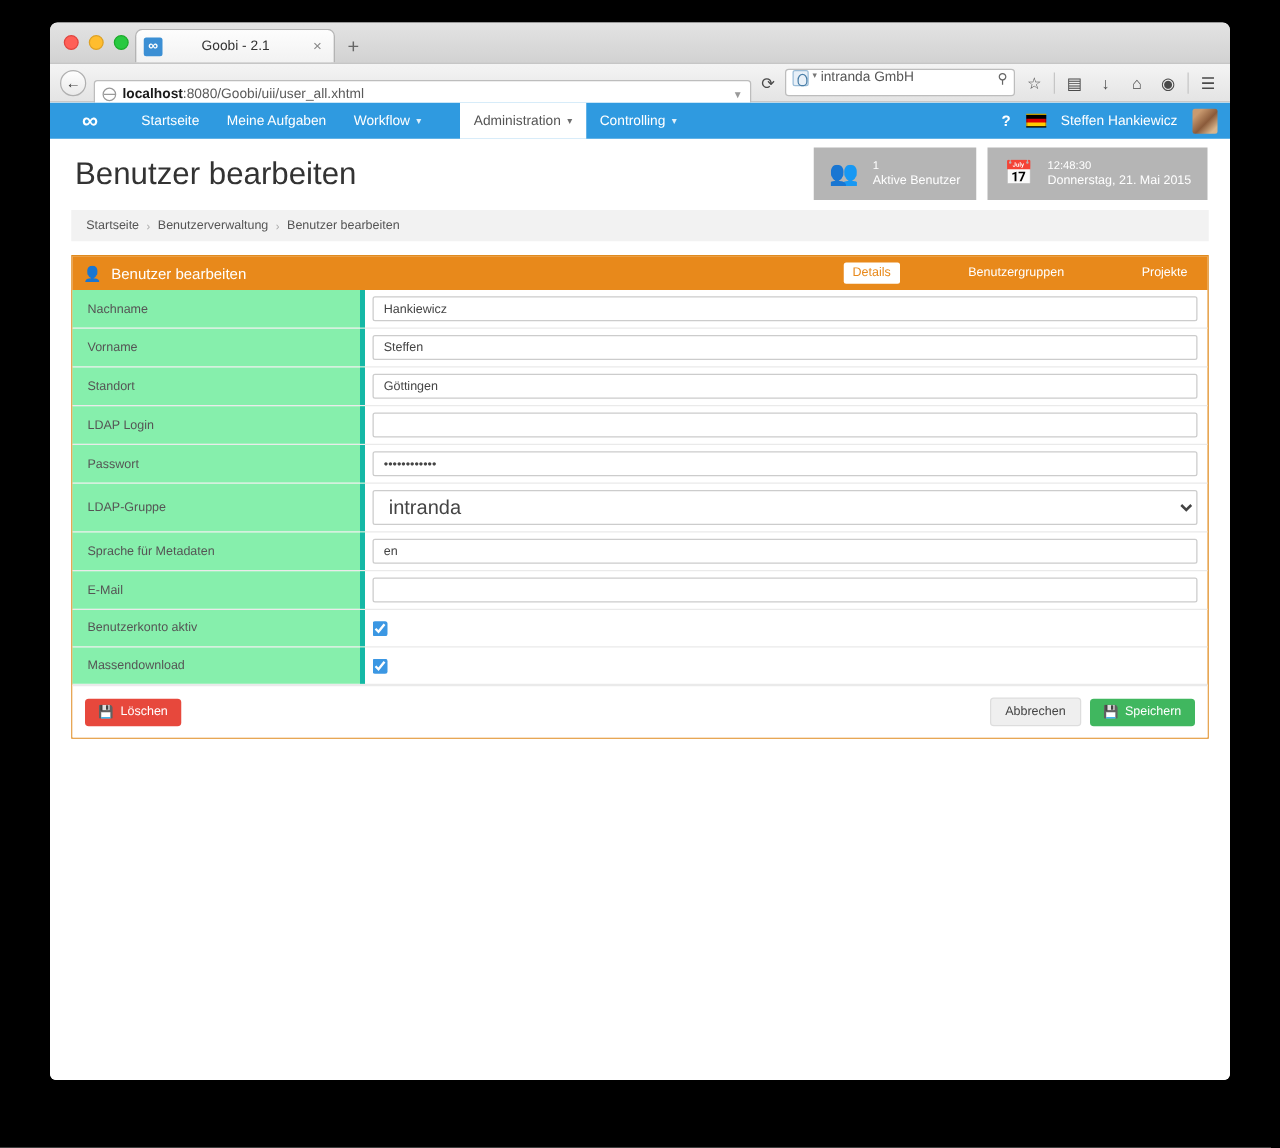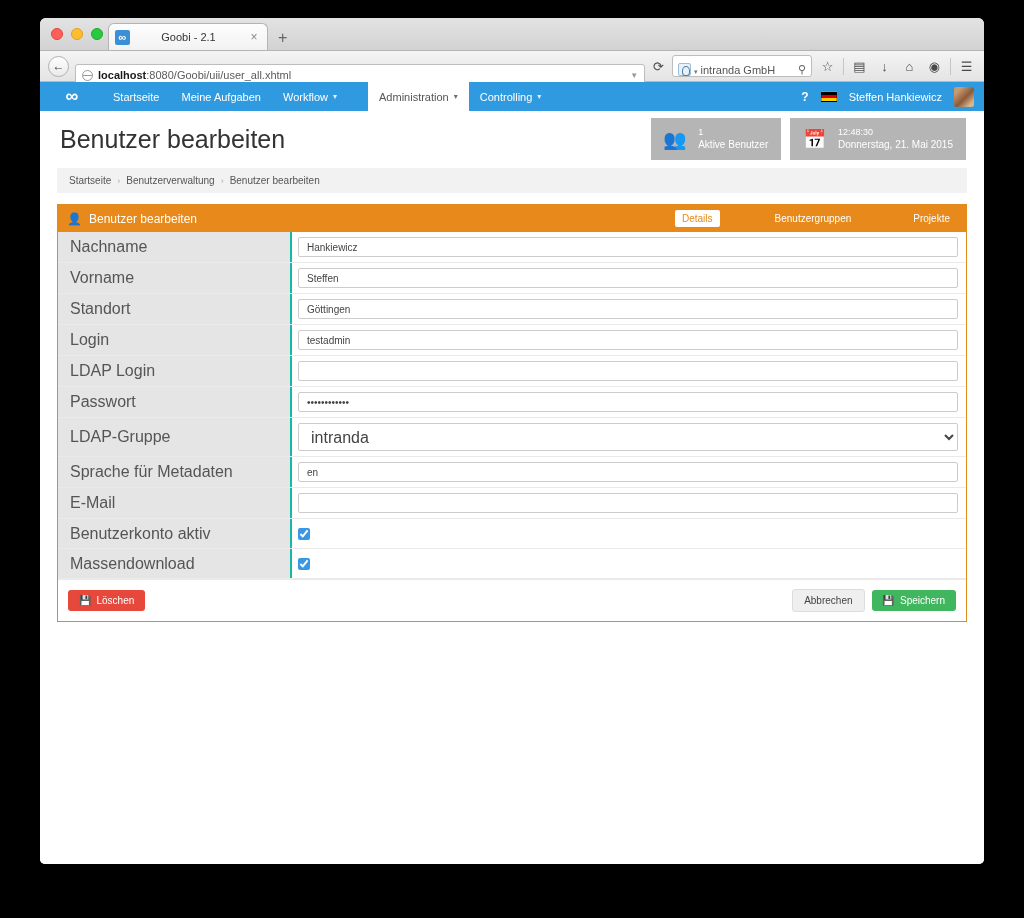--- a/index.html
+++ b/index.html
@@ -123,25 +123,25 @@
     content: ""; position: absolute;
     left: 0; top: 4px; width: 9px;
     border-top: 1px solid #9a9a9a;
   }
   .url-text { font-size: 11px; color: #5a5a5a; white-space: nowrap; }
   .url-text b { color: #1a1a1a; font-weight: bold; }
   .url-dropdown { font-size: 8px; color: #999; margin-left: auto; }
   .reload-btn { font-size: 13px; color: #4a4a4a; cursor: pointer; padding: 0 2px; }
 
   .search-field {
-    width: 140px; height: 22px;
+    width: 184px; height: 22px;
     background: #fff;
     border: 1px solid #bdbdbd;
     border-radius: 3px;
-    display: flex; align-items: flex-end;
+    display: flex; align-items: flex-start;
     padding: 0 5px; gap: 3px;
   }
   .search-engine-icon {
     width: 13px; height: 13px;
     background: #e8f0f8;
     border: 1px solid #9bbdd8;
     border-radius: 2px;
     position: relative;
     flex: 0 0 auto;
   }
@@ -279,23 +279,23 @@
 
   
   .form-row {
     display: flex;
     border-bottom: 1px solid #eaeaea;
     min-height: 30px;
   }
   .form-row:last-of-type { border-bottom: none; }
   .row-label {
     width: 234px;
-    background: #e5e5e5;
-    border-right: 2px solid #14b8a6;
-    font-size: 16px;
+    background: #86efac;
+    border-right: 4px solid #14b8a6;
+    font-size: 10px;
     color: #555;
     display: flex; align-items: center;
     padding-left: 12px;
   }
   .row-field {
     flex: 1;
     display: flex; align-items: center;
     padding: 5px 8px 5px 6px;
   }
   .text-input {
@@ -476,26 +476,20 @@
         </div>
       </div>
 
       <div class="form-row">
         <div class="row-label">Standort</div>
         <div class="row-field">
           <input class="text-input" type="text" value="Göttingen" style="">
         </div>
       </div>
 
-      <div class="form-row">
-        <div class="row-label">Login</div>
-        <div class="row-field">
-          <input class="text-input" type="text" value="testadmin" style="">
-        </div>
-      </div>
 
       <div class="form-row">
         <div class="row-label">LDAP Login</div>
         <div class="row-field">
           <input class="text-input" type="text" value="" style="">
         </div>
       </div>
 
       <div class="form-row">
         <div class="row-label">Passwort</div>

